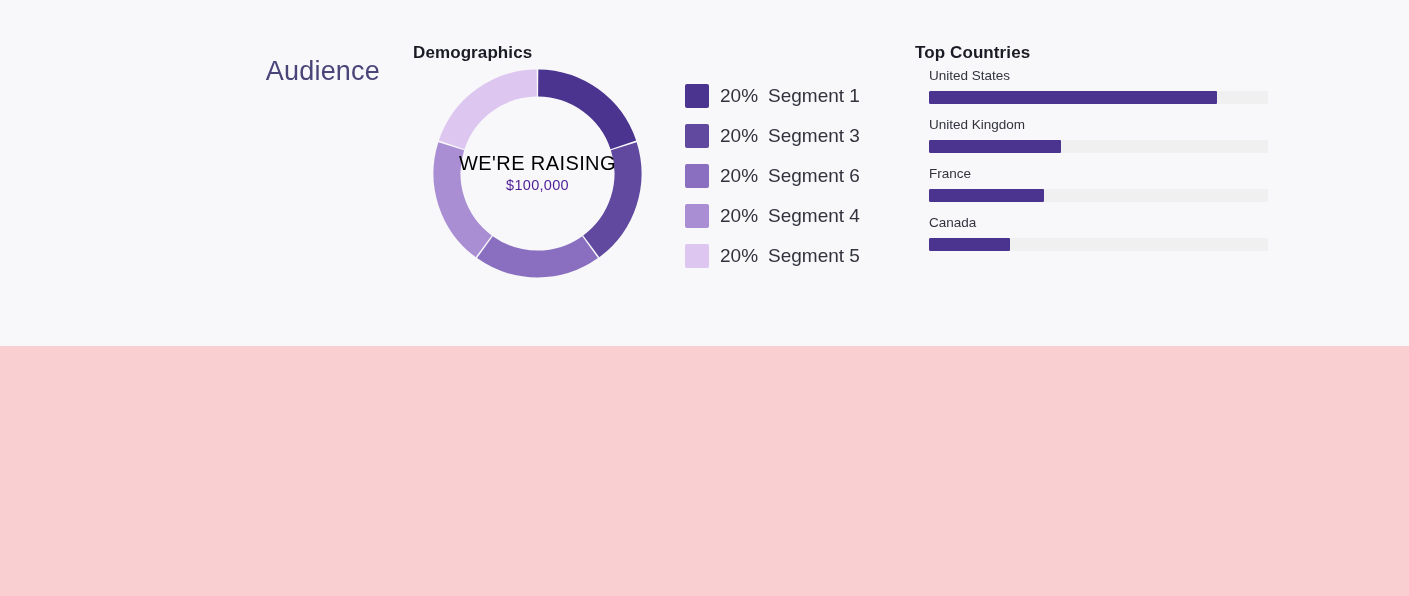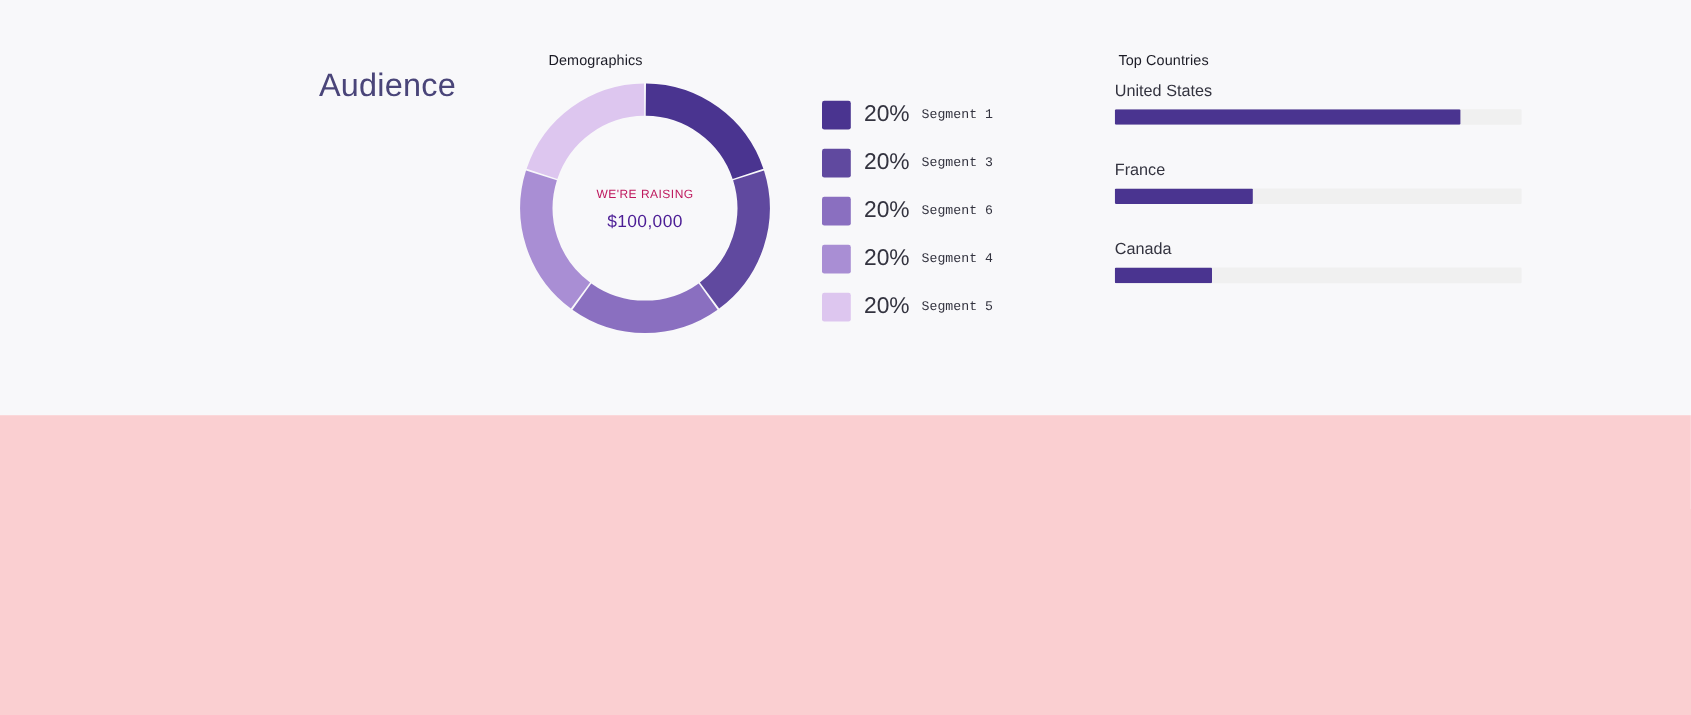--- a/index.html
+++ b/index.html
@@ -47,29 +47,28 @@
   #audience-heading {
     left: 80px;
     top: 56px;
     width: 300px;
     color: #4a4579;
   }
 
   
   .sub-heading {
     position: absolute;
-    font-size: 12px;
-    font-weight: 400;
+    font-size: 17px;
+    font-weight: 700;
     color: #1b1b25;
     letter-spacing: 0.1px;
     white-space: nowrap;
-    margin-left: 44px;
   }
   #demographics-heading { left: 413px; top: 43px; }
-  #top-countries-heading { left: 888px; top: 43px; }
+  #top-countries-heading { left: 915px; top: 43px; }
 
   
   #donut-wrap {
     position: absolute;
     left: 433px;
     top: 69px;
     width: 209px;
     height: 209px;
   }
   #donut-svg {
@@ -85,22 +84,22 @@
     top: 0;
     width: 209px;
     height: 209px;
     display: flex;
     flex-direction: column;
     align-items: center;
     justify-content: center;
     pointer-events: none;
   }
   #donut-center .line1 {
-    font-size: 10px;
-    color: #be185d;
+    font-size: 20px;
+    color: #000000;
     letter-spacing: 0.4px;
     line-height: 22px;
   }
   #donut-center .line2 {
     font-size: 14.5px;
     color: #4c1d95;
     letter-spacing: 0.3px;
     line-height: 22px;
   }
 
@@ -123,34 +122,33 @@
     flex: 0 0 auto;
   }
   .legend-pct {
     width: 48px;
     margin-left: 11px;
     font-size: 19px;
     color: #33333f;
     text-align: left;
   }
   .legend-label {
-    font-size: 11px;
+    font-size: 19px;
     color: #33333f;
     white-space: nowrap;
-    font-family: Liberation Mono, monospace;
   }
 
   
   #countries {
     position: absolute;
     left: 929px;
     top: 68px;
     width: 339px;
   }
-  .country-row { margin-bottom: 30px; }
+  .country-row { margin-bottom: 13px; }
   .country-row:last-child { margin-bottom: 0; }
   .country-name {
     font-size: 13.5px;
     color: #33333f;
     margin-bottom: 7px;
     line-height: 16px;
     white-space: nowrap;
   }
   .country-track {
     position: relative;
@@ -224,20 +222,26 @@
   <div id="top-countries-heading" class="sub-heading">Top Countries</div>
 
   <div id="countries">
       <div class="country-row">
         <div class="country-name">United States</div>
         <div class="country-track">
           <div class="country-fill" style="width: 85%;"></div>
         </div>
       </div>
       <div class="country-row">
+        <div class="country-name">United Kingdom</div>
+        <div class="country-track">
+          <div class="country-fill" style="width: 39%;"></div>
+        </div>
+      </div>
+      <div class="country-row">
         <div class="country-name">France</div>
         <div class="country-track">
           <div class="country-fill" style="width: 34%;"></div>
         </div>
       </div>
       <div class="country-row">
         <div class="country-name">Canada</div>
         <div class="country-track">
           <div class="country-fill" style="width: 24%;"></div>
         </div>

